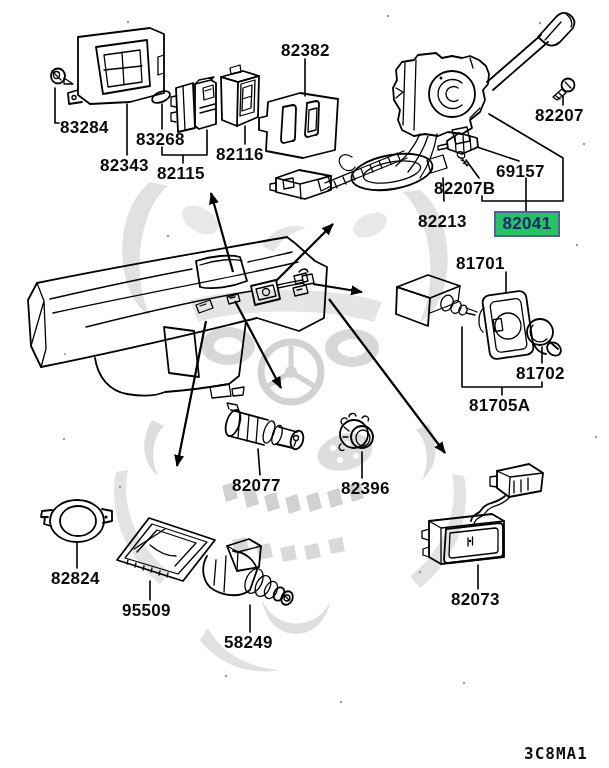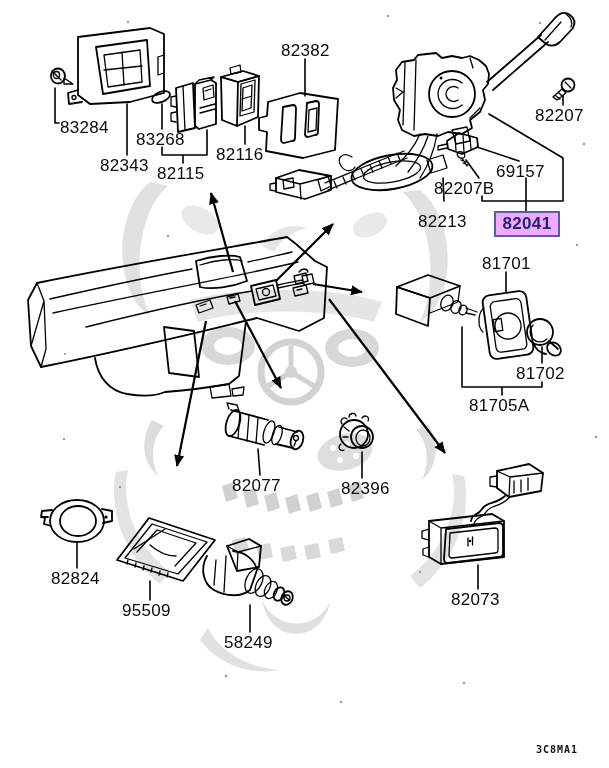--- a/index.html
+++ b/index.html
@@ -1,25 +1,25 @@
 <!DOCTYPE html>
 <html><head>
 <meta charset="utf-8">
 <style>
   html,body{margin:0;padding:0;background:#ffffff;}
   .stage{position:relative;width:609px;height:768px;background:#ffffff;overflow:hidden;
          font-family:"Liberation Sans",sans-serif;}
   .art{position:absolute;left:0;top:0;}
-  .lbl{position:absolute;font-weight:normal;font-size:17px;line-height:1;letter-spacing:.3px;
+  .lbl{position:absolute;font-weight:bold;font-size:17px;line-height:1;letter-spacing:.3px;
        color:#0a0a0a;white-space:nowrap;}
   .hl{position:absolute;left:494px;top:211px;width:66px;height:26px;display:flex;
-      align-items:center;justify-content:center;background:#f0abfc;border:2px solid #5a5aae;
+      align-items:center;justify-content:center;background:#22c55e;border:2px solid #5a5aae;
       box-sizing:border-box;color:#22227a;font-weight:bold;font-size:17px;letter-spacing:.3px;cursor:pointer;}
-  .code{position:absolute;left:536px;top:744px;font-family:"DejaVu Sans Mono",monospace;
-        font-weight:bold;font-size:10px;letter-spacing:1px;color:#111;}
+  .code{position:absolute;left:524px;top:744px;font-family:"DejaVu Sans Mono",monospace;
+        font-weight:bold;font-size:16px;letter-spacing:1px;color:#111;}
   .k{fill:none;stroke:#000;stroke-width:1.8;stroke-linecap:round;stroke-linejoin:round;}
   .t{fill:none;stroke:#000;stroke-width:1.3;stroke-linecap:round;stroke-linejoin:round;}
   .lead{fill:none;stroke:#000;stroke-width:1.6;stroke-linecap:round;stroke-linejoin:round;}
   .arr{fill:none;stroke:#000;stroke-width:2.2;}
   .wm{stroke:none;}
 </style>
 </head>
 <body>
 
 <div class="stage">
@@ -340,21 +340,21 @@
 <div class="lbl" style="left:100px;top:157px">82343</div>
 <div class="lbl" style="left:136px;top:131px">83268</div>
 <div class="lbl" style="left:157px;top:165px">82115</div>
 <div class="lbl" style="left:216px;top:146px">82116</div>
 <div class="lbl" style="left:281px;top:42px">82382</div>
 <div class="lbl" style="left:535px;top:107px">82207</div>
 <div class="lbl" style="left:496px;top:163px">69157</div>
 <div class="lbl" style="left:434px;top:180px">82207B</div>
 <div class="lbl" style="left:418px;top:213px">82213</div>
 <div class="hl">82041</div>
-<div class="lbl" style="left:482px;top:255px">81701</div>
+<div class="lbl" style="left:456px;top:255px">81701</div>
 <div class="lbl" style="left:516px;top:365px">81702</div>
 <div class="lbl" style="left:469px;top:397px">81705A</div>
 <div class="lbl" style="left:232px;top:477px">82077</div>
 <div class="lbl" style="left:341px;top:480px">82396</div>
 <div class="lbl" style="left:51px;top:570px">82824</div>
 <div class="lbl" style="left:122px;top:602px">95509</div>
 <div class="lbl" style="left:224px;top:634px">58249</div>
 <div class="lbl" style="left:451px;top:591px">82073</div>
 
 <div class="code">3C8MA1</div>

